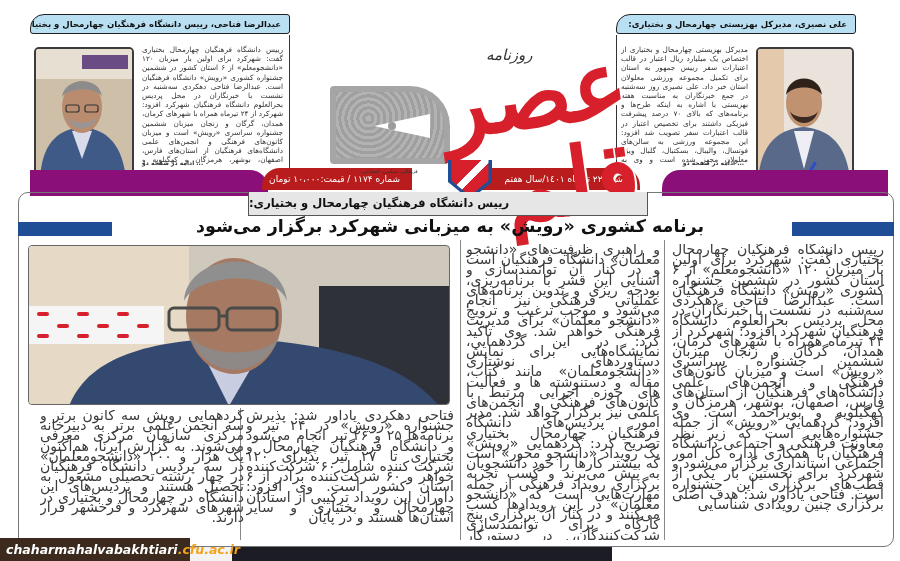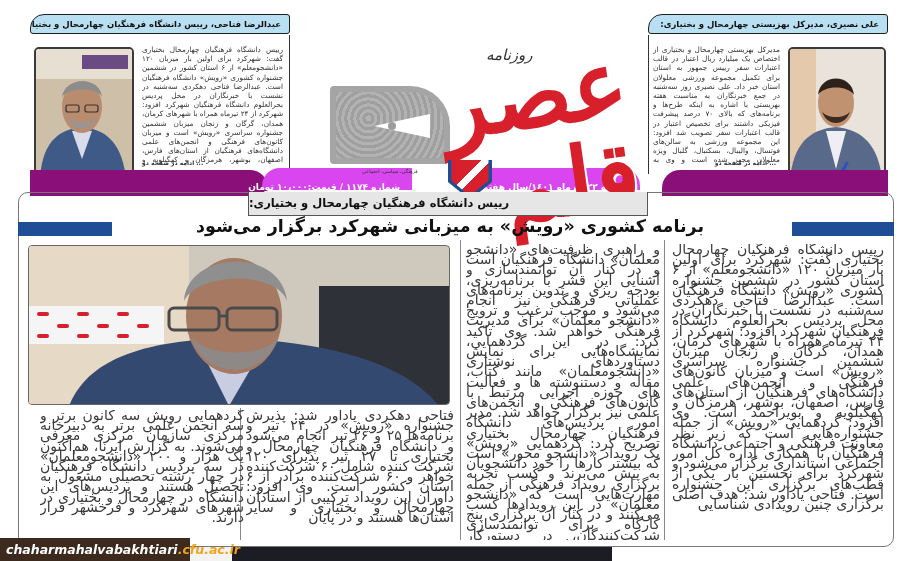--- a/index.html
+++ b/index.html
@@ -8,21 +8,21 @@
 
   
   .side-box{position:absolute;top:14px;width:260px;height:160px;}
   .side-head{position:absolute;top:0;left:0;right:0;height:20px;background:#b9dff2;border:1px solid #1f1f1f;border-radius:14px 3px 3px 3px;font-size:8.5px;font-weight:bold;line-height:18px;padding:0 8px;color:#111;white-space:nowrap;overflow:hidden;}
   .side-body{position:absolute;top:21px;left:0;right:0;bottom:0;border-left:1px solid #333;}
   .side-photo{position:absolute;top:12px;width:100px;height:130px;border:2px solid #3b3b3b;border-radius:5px;overflow:hidden;background:#c9b9a3;}
   .side-text{position:absolute;top:10px;font-size:7.3px;line-height:9.2px;color:#333;text-align:justify;}
   .more{position:absolute;font-size:6px;color:#333;font-weight:bold;}
 
   .purple-bar{position:absolute;height:26px;background:#8a0f78;}
-  .blue-bar{position:absolute;top:166px;height:26px;background:#d946ef;color:#fff;font-weight:bold;font-size:9.5px;line-height:26px;padding:8px 12px;white-space:nowrap;}
+  .blue-bar{position:absolute;top:166px;height:26px;background:#b91c1c;color:#fff;font-weight:normal;font-size:9.5px;line-height:26px;padding:0 12px;white-space:nowrap;}
 
   
   .logo-wrap{position:absolute;left:330px;top:18px;width:280px;height:175px;}
   .pen-plate{position:absolute;left:0;top:68px;width:120px;height:78px;background:#a5a5a5;border-radius:4px 40px 4px 4px;}
   .pen-plate:before{content:"";position:absolute;inset:6px;border-radius:3px 34px 3px 3px;background:repeating-radial-gradient(circle at 30% 40%,#b8b8b8 0 3px,#9c9c9c 3px 6px);opacity:.7;}
   .nib{position:absolute;left:44px;top:28px;width:56px;height:24px;background:#fff;clip-path:polygon(0 50%,100% 0,100% 100%);}
   .nib-dot{position:absolute;left:58px;top:36px;width:8px;height:8px;border-radius:50%;background:#9c9c9c;}
   .slogan{position:absolute;left:10px;top:40px;font-family:"DejaVu Serif",serif;font-size:13px;color:#555;font-style:italic;white-space:nowrap;}
   .paper-type{position:absolute;left:156px;top:28px;font-family:"DejaVu Serif",serif;font-size:15px;color:#333;font-style:italic;}
   .paper-name{position:absolute;left:118px;top:30px;font-family:"DejaVu Serif",serif;font-size:92px;line-height:1;font-weight:bold;color:#d7202b;letter-spacing:-6px;transform:rotate(-8deg);text-shadow:2px 2px 0 #fff;}
@@ -63,21 +63,21 @@
         <path d="M34 66 C40 84 60 84 66 66 C62 76 38 76 34 66 Z" fill="#9a9594"></path>
         <rect x="34" y="56" width="13" height="7" rx="2" fill="none" stroke="#333" stroke-width="1.2"></rect>
         <rect x="53" y="56" width="13" height="7" rx="2" fill="none" stroke="#333" stroke-width="1.2"></rect>
       </svg>
     </div>
     <div class="side-text" style="left:112px;right:6px;height:120px;overflow:hidden;">رییس دانشگاه فرهنگیان چهارمحال بختیاری گفت: شهرکرد برای اولین بار میزبان ۱۲۰ «دانشجومعلم» از ۶ استان کشور در ششمین جشنواره کشوری «رویش» دانشگاه فرهنگیان است. عبدالرضا فتاحی دهکردی سه‌شنبه در نشست با خبرنگاران در محل پردیس بحرالعلوم دانشگاه فرهنگیان شهرکرد افزود: شهرکرد از ۲۴ تیرماه همراه با شهرهای کرمان، همدان، گرگان و زنجان میزبان ششمین جشنواره سراسری «رویش» است و میزبان کانون‌های فرهنگی و انجمن‌های علمی دانشگاه‌های فرهنگیان از استان‌های فارس، اصفهان، بوشهر، هرمزگان و کهگیلویه و بویراحمد است. وی افزود: گردهمایی «رویش» از جمله جشنواره‌هایی است که زیر نظر معاونت فرهنگی و اجتماعی دانشگاه فرهنگیان...</div>
     <div class="more" style="left:112px;bottom:8px;">... ادامه در صفحه دو</div>
   </div>
 </div>
 
-<div class="side-box" style="left:648px;width:240px;">
+<div class="side-box" style="left:616px;width:240px;">
   <div class="side-head">علی نصیری، مدیرکل بهزیستی چهارمحال و بختیاری:</div>
   <div class="side-body">
     <div class="side-photo" style="right:2px;width:98px;">
       <svg width="98" height="130" viewBox="0 0 98 130">
         <rect width="98" height="130" fill="#e9e3dc"></rect>
         <rect x="0" y="0" width="30" height="130" fill="#e5c9ad"></rect>
         <path d="M4 130 C8 90 28 80 50 78 C72 80 92 92 96 130 Z" fill="#58698a"></path>
         <path d="M40 82 L50 120 L60 82 Z" fill="#eeeef4"></path>
         <ellipse cx="50" cy="54" rx="18" ry="24" fill="#c09270"></ellipse>
         <path d="M32 46 C34 24 66 24 68 46 C62 36 38 36 32 46 Z" fill="#2d211a"></path>

